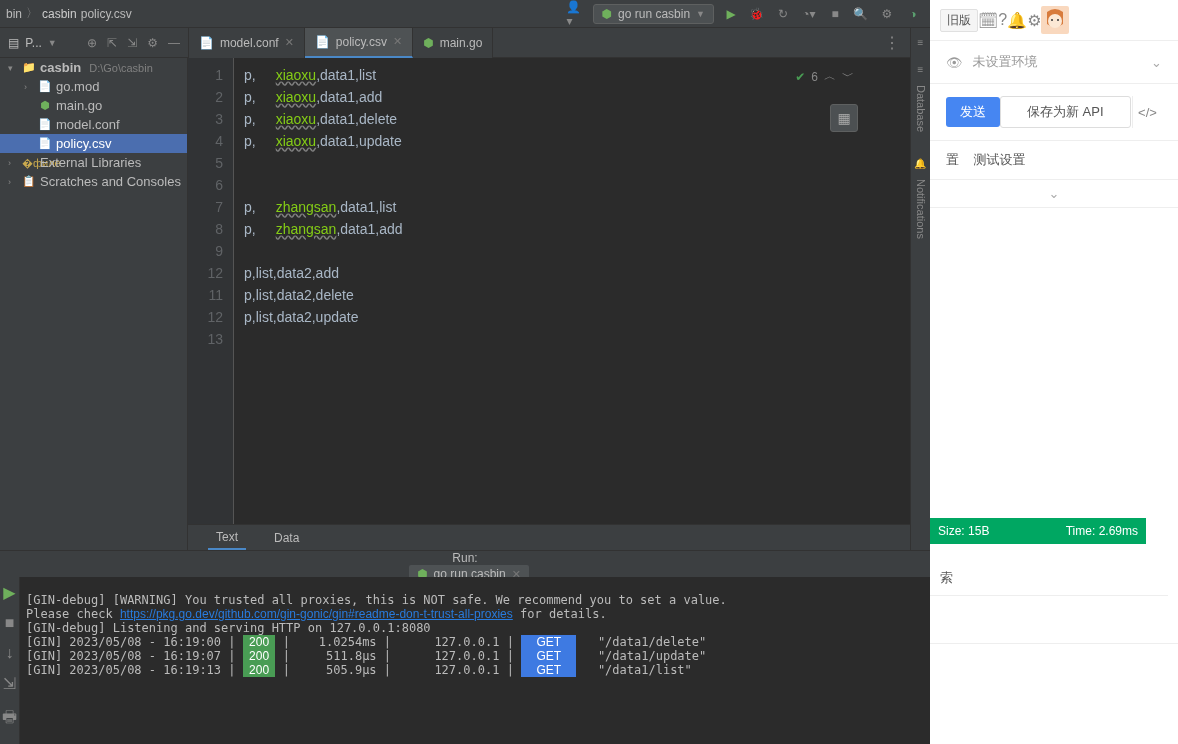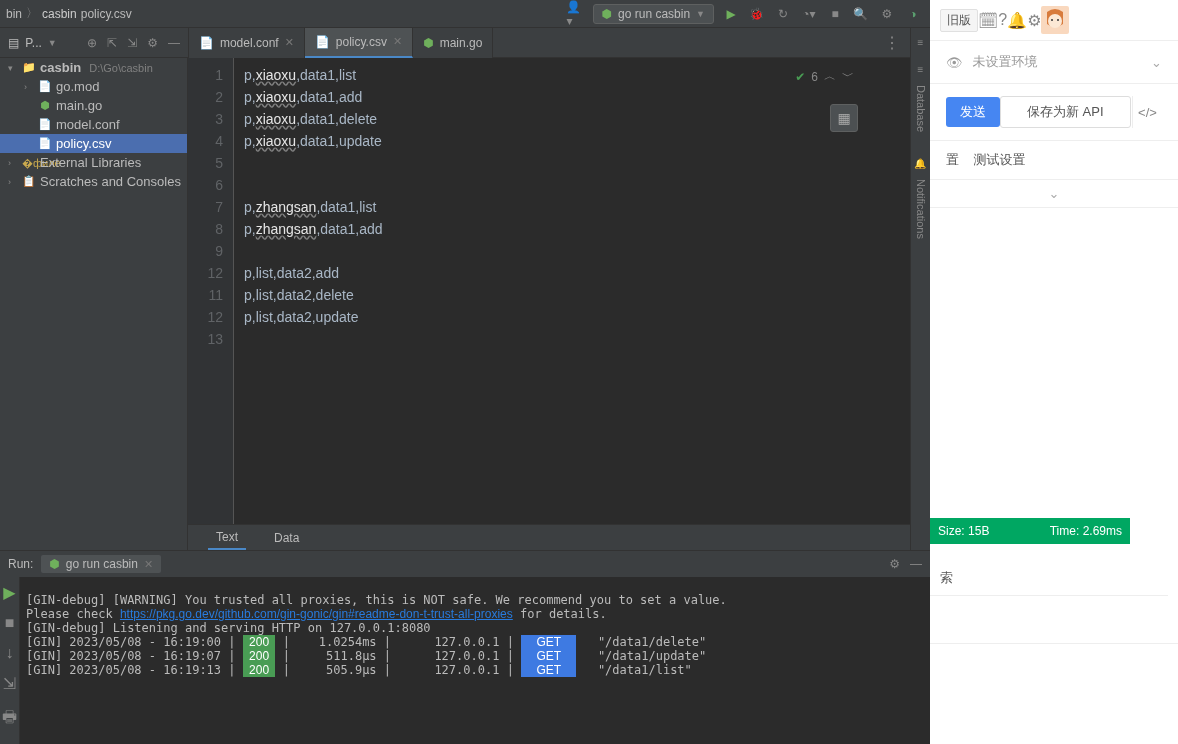--- a/index.html
+++ b/index.html
@@ -27,52 +27,52 @@
 .tree-item .chev { font-size:9px; color:#888; width:10px; }
 .tree-item .fic { width:14px; text-align:center; font-size:11px; color:#888; }
 .tree-path { color:#808080; font-size:11px; margin-left:4px; }
 .editor-wrap { flex:1; display:flex; flex-direction:column; min-width:0; position:relative; }
 .editor-area { flex:1; display:flex; background:#2b2b2b; font-family:Consolas,monospace; font-size:14px; overflow:hidden; position:relative; }
 .gutter { width:45px; background:#313335; color:#606366; text-align:right; padding-top:6px; }
 .gutter div { padding:0 10px; height:22px; line-height:22px; }
 .code { flex:1; padding-top:6px; color:#a9b7c6; position:relative; border-left:1px solid #555; }
 .code-line { height:22px; line-height:22px; padding-left:10px; white-space:pre; }
 .code-line.hl { background:#323232; }
-.tok-u { color:#e5e5e5; text-decoration-line:underline; text-decoration-style:wavy; text-decoration-color:#808080; }
+.tok-u { color:#84cc16; text-decoration-line:underline; text-decoration-style:wavy; text-decoration-color:#808080;margin-left:20px; }
 .ed-status { position:absolute; top:10px; right:56px; display:flex; align-items:center; gap:6px; color:#888; font-size:12px; }
 .ed-status .check { color:#499c54; }
 .table-icon { position:absolute; top:46px; right:52px; width:28px; height:28px; background:#4c5052; border:1px solid #5e6060; border-radius:3px; display:flex; align-items:center; justify-content:center; color:#aaa; }
 .right-gutter { width:20px; background:#3c3f41; border-left:1px solid #323232; display:flex; flex-direction:column; align-items:center; padding-top:6px; gap:6px; color:#888; font-size:10px; }
 .vert-txt { writing-mode:vertical-rl; font-size:11px; color:#888; margin-top:4px; }
 .footer-tabs { height:26px; background:#3c3f41; border-top:1px solid #323232; display:flex; align-items:center; padding-left:20px; gap:20px; font-size:12px; }
 .footer-tab { color:#bbb; padding:4px 8px;text-align:right; }
 .footer-tab.active { border-bottom:2px solid #4a88c7; }
 .run-panel { height:194px; border-top:1px solid #323232; display:flex; flex-direction:column; }
-.run-header { height:26px; background:#3c3f41; display:flex; align-items:center; padding:0 8px; font-size:12px; color:#bbb; }
+.run-header { height:26px; background:#3c3f41; display:flex; align-items:center; padding:0 8px; font-size:12px; color:#bbb;flex-direction:column; }
 .run-tab { background:#4e5254; padding:2px 8px; display:flex; align-items:center; gap:6px; border-radius:2px; }
 .run-header .right-icons { margin-left:auto; display:flex; gap:10px; color:#888; }
 .console { flex:1; background:#2b2b2b; font-family:Consolas,monospace; font-size:12px; color:#bbb; padding:16px 6px; overflow:hidden; white-space:pre; }
 .console .link { color:#287bde; text-decoration:underline; }
 .console .code200 { background:#499c54; color:#fff; padding:0 3px; }
 .console .get { background:#3e7ae2; color:#fff; padding:0 12px; }
 .right-panel { position:absolute; left:930px; top:0; width:248px; height:744px; background:#fff; font-size:13px; color:#555; }
 .rp-top { height:40px; display:flex; align-items:center; padding:0 10px; }
 .rp-top .btn-old { background:#f5f5f5; border:1px solid #e0e0e0; border-radius:2px; padding:2px 6px; font-size:12px; }
 .rp-top .ric { color:#888; font-size:16px; cursor:pointer; }
 .avatar { width:28px; height:28px; border-radius:2px; background:#f9d8be; display:flex; align-items:center; justify-content:center; overflow:hidden; }
 .avatar svg { width:28px; height:28px; }
 .rp-env { height:44px; display:flex; align-items:center; padding:0 16px; gap:10px; color:#999; border-top:1px solid #eee; border-bottom:1px solid #eee; }
 .rp-env .chev { margin-left:auto; color:#aaa; }
 .rp-actions { padding:12px 16px; display:flex; align-items:center; }
 .rp-btn-prim { background:#4686f2; color:#fff; padding:6px 14px; border-radius:3px; cursor:pointer; }
 .rp-btn-sec { border:1px solid #ddd; background:#fff; padding:6px 26px; border-radius:3px; cursor:pointer; }
 .rp-code { width:30px; display:flex; align-items:center; justify-content:center; color:#888; border-left:1px solid #eee; height:32px; margin-left:auto; }
 .rp-section { padding:10px 16px; border-top:1px solid #eee; }
 .rp-expand { display:flex; align-items:center; justify-content:center; padding:6px; color:#aaa; border-top:1px solid #eee; border-bottom:1px solid #eee; }
-.rp-status { position:absolute; bottom:200px; left:0; width:200px; background:#00a762; color:#fff; font-size:12px; padding:6px 8px; display:flex; justify-content:space-between; font-family:Consolas,monospace; }
+.rp-status { position:absolute; bottom:200px; left:0; width:216px; background:#00a762; color:#fff; font-size:12px; padding:6px 8px; display:flex; justify-content:space-between; font-family:Consolas,monospace; }
 .rp-search { position:absolute; bottom:148px; left:0; right:10px; padding:8px 10px; border-bottom:1px solid #eee; color:#555; }
 .rp-input { position:absolute; bottom:100px; left:0; right:10px; height:32px; border:none; border-bottom:1px solid #eee; padding:0 10px; width:100%; }
 </style>
 </head>
 <body>
 
 <div class="ide">
 
   <div class="topbar">
     <div class="breadcrumb">

